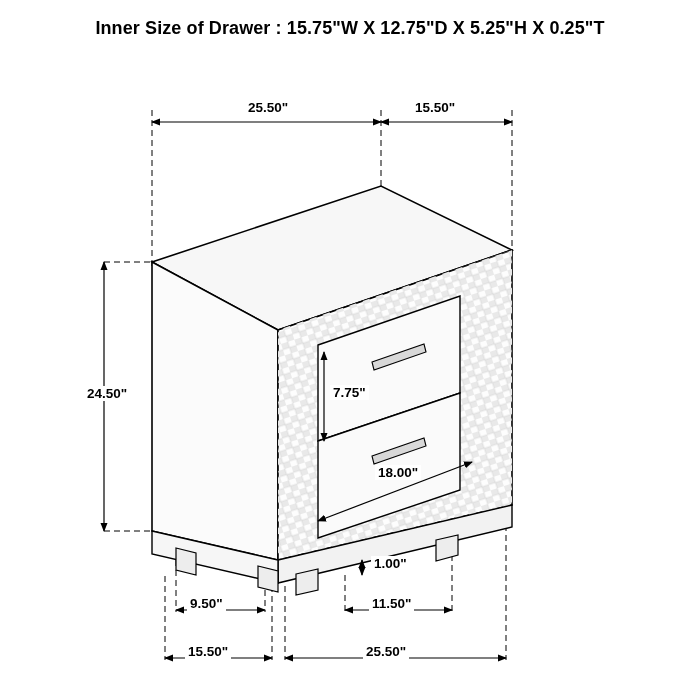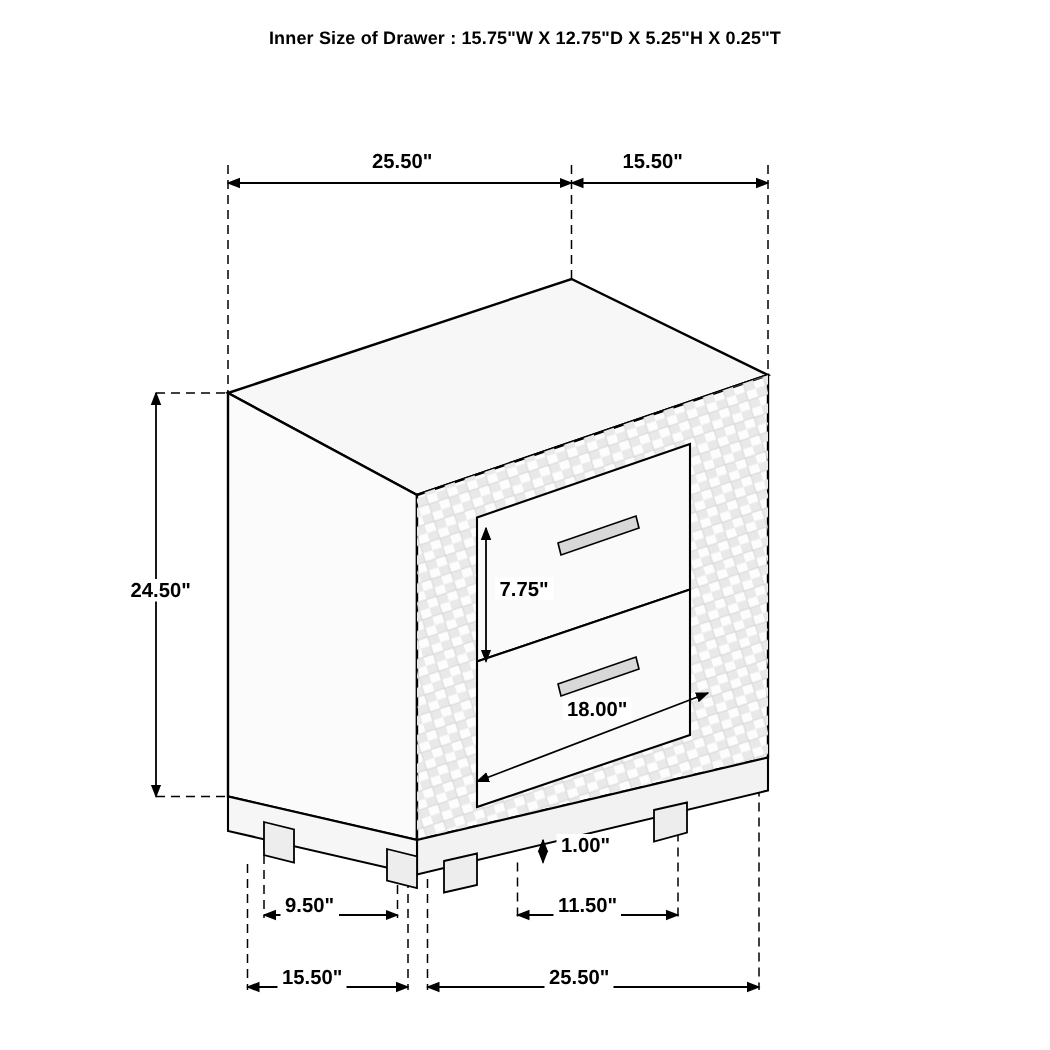--- a/index.html
+++ b/index.html
@@ -14,21 +14,21 @@
     background: #ffffff;
     font-family: "Liberation Sans", sans-serif;
     overflow: hidden;
   }
   #title {
     position: absolute;
     top: 18px;
     left: 0;
     width: 700px;
     text-align: center;
-    font-size: 12px;
+    font-size: 18px;
     font-weight: bold;
     color: #000000;
     letter-spacing: 0.1px;
   }
   svg.diagram {
     position: absolute;
     top: 0;
     left: 0;
     width: 700px;
     height: 700px;

